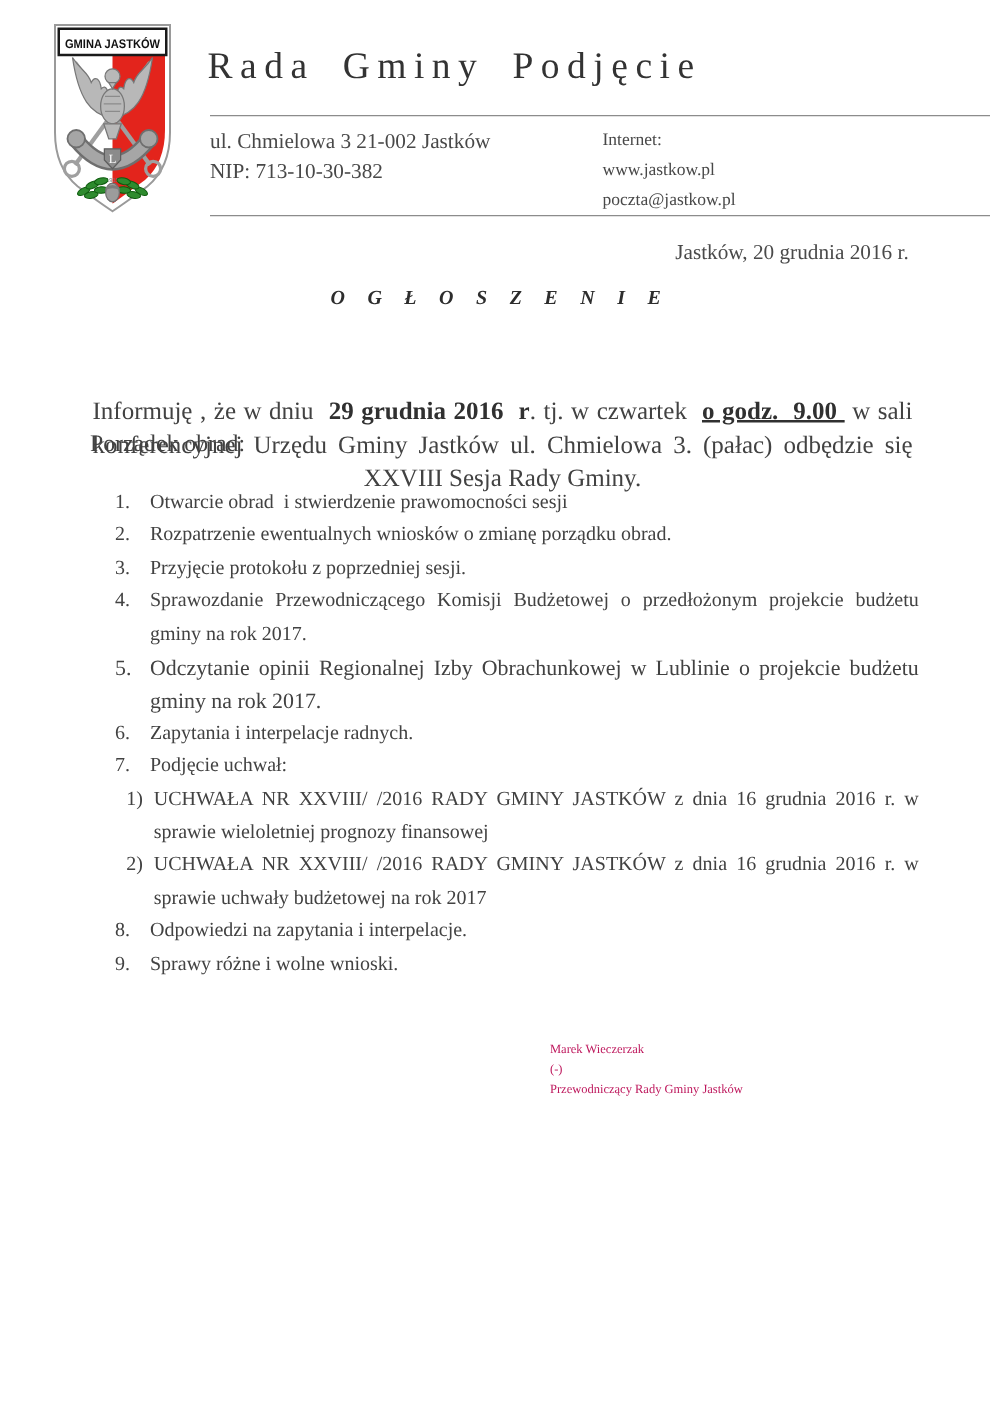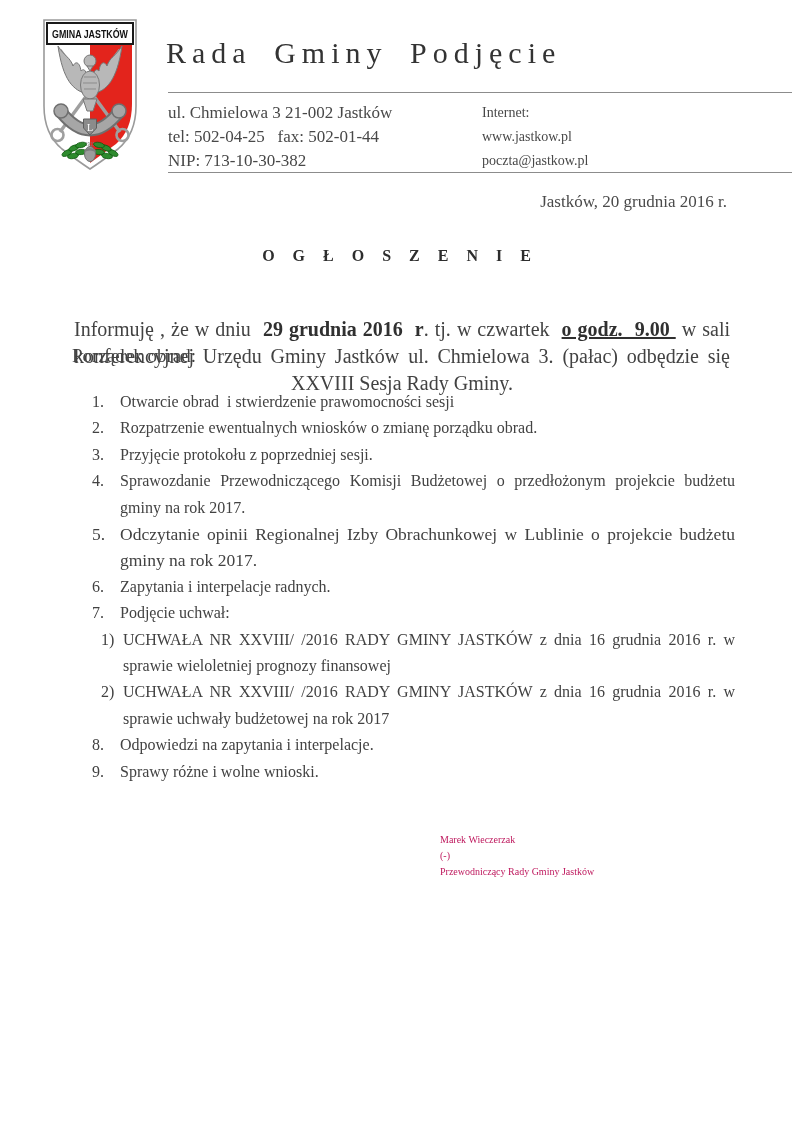--- a/index.html
+++ b/index.html
@@ -21,23 +21,23 @@
   }
   .rule{position:absolute;left:168px;width:624px;border-top:1px solid #8c8c8c;height:0;}
   .rule1{top:92px;}
   .rule2{top:172px;}
   .contact{position:absolute;left:168px;top:101px;font-size:17px;line-height:24px;color:#484848;}
   .internet{position:absolute;left:482px;top:101px;font-size:14px;line-height:24px;color:#484848;}
   .date-line{position:absolute;top:192px;right:73px;font-size:17px;color:#4a4a4a;}
 
   
   .doc-title{
-    position:absolute;top:247px;left:0;width:100%;
+    position:absolute;top:230px;left:0;width:100%;
     text-align:center;font-weight:700;font-size:16px;
-    letter-spacing:7px;color:#2d2d2d;
+    letter-spacing:7px;color:#2d2d2d;font-style:italic;
   }
   .intro{
     position:absolute;top:296px;left:74px;width:656px;
     font-size:20px;line-height:27px;
     text-align:justify;text-align-last:center;color:#424242;
   }
   .intro b{color:#303030;}
   .u{text-decoration:underline;}
   .agenda-label{position:absolute;top:345px;left:72px;font-size:19px;color:#424242;}
   .agenda{position:absolute;top:389px;left:72px;width:663px;font-size:16px;line-height:26.4px;color:#424242;}
@@ -122,21 +122,20 @@
       <rect x="7" y="9" width="86" height="21" fill="#ffffff" stroke="#1a1a1a" stroke-width="2"></rect>
       <text x="50" y="24" font-size="10" font-weight="700" fill="#111" text-anchor="middle" textLength="76" lengthAdjust="spacingAndGlyphs">GMINA JASTKÓW</text>
     </g>
   </svg>
 
   <div class="org-name">Rada Gminy Podjęcie</div>
   <div class="rule rule1"></div>
 
   <div class="contact">
     <div>ul. Chmielowa 3 21-002 Jastków</div>
-    <div>tel: 502-04-25&nbsp;&nbsp; fax: 502-01-44</div>
     <div>NIP: 713-10-30-382</div>
   </div>
 
   <div class="internet">
     <div>Internet:</div>
     <div>www.jastkow.pl</div>
     <div>poczta@jastkow.pl</div>
   </div>
 
   <div class="rule rule2"></div>

